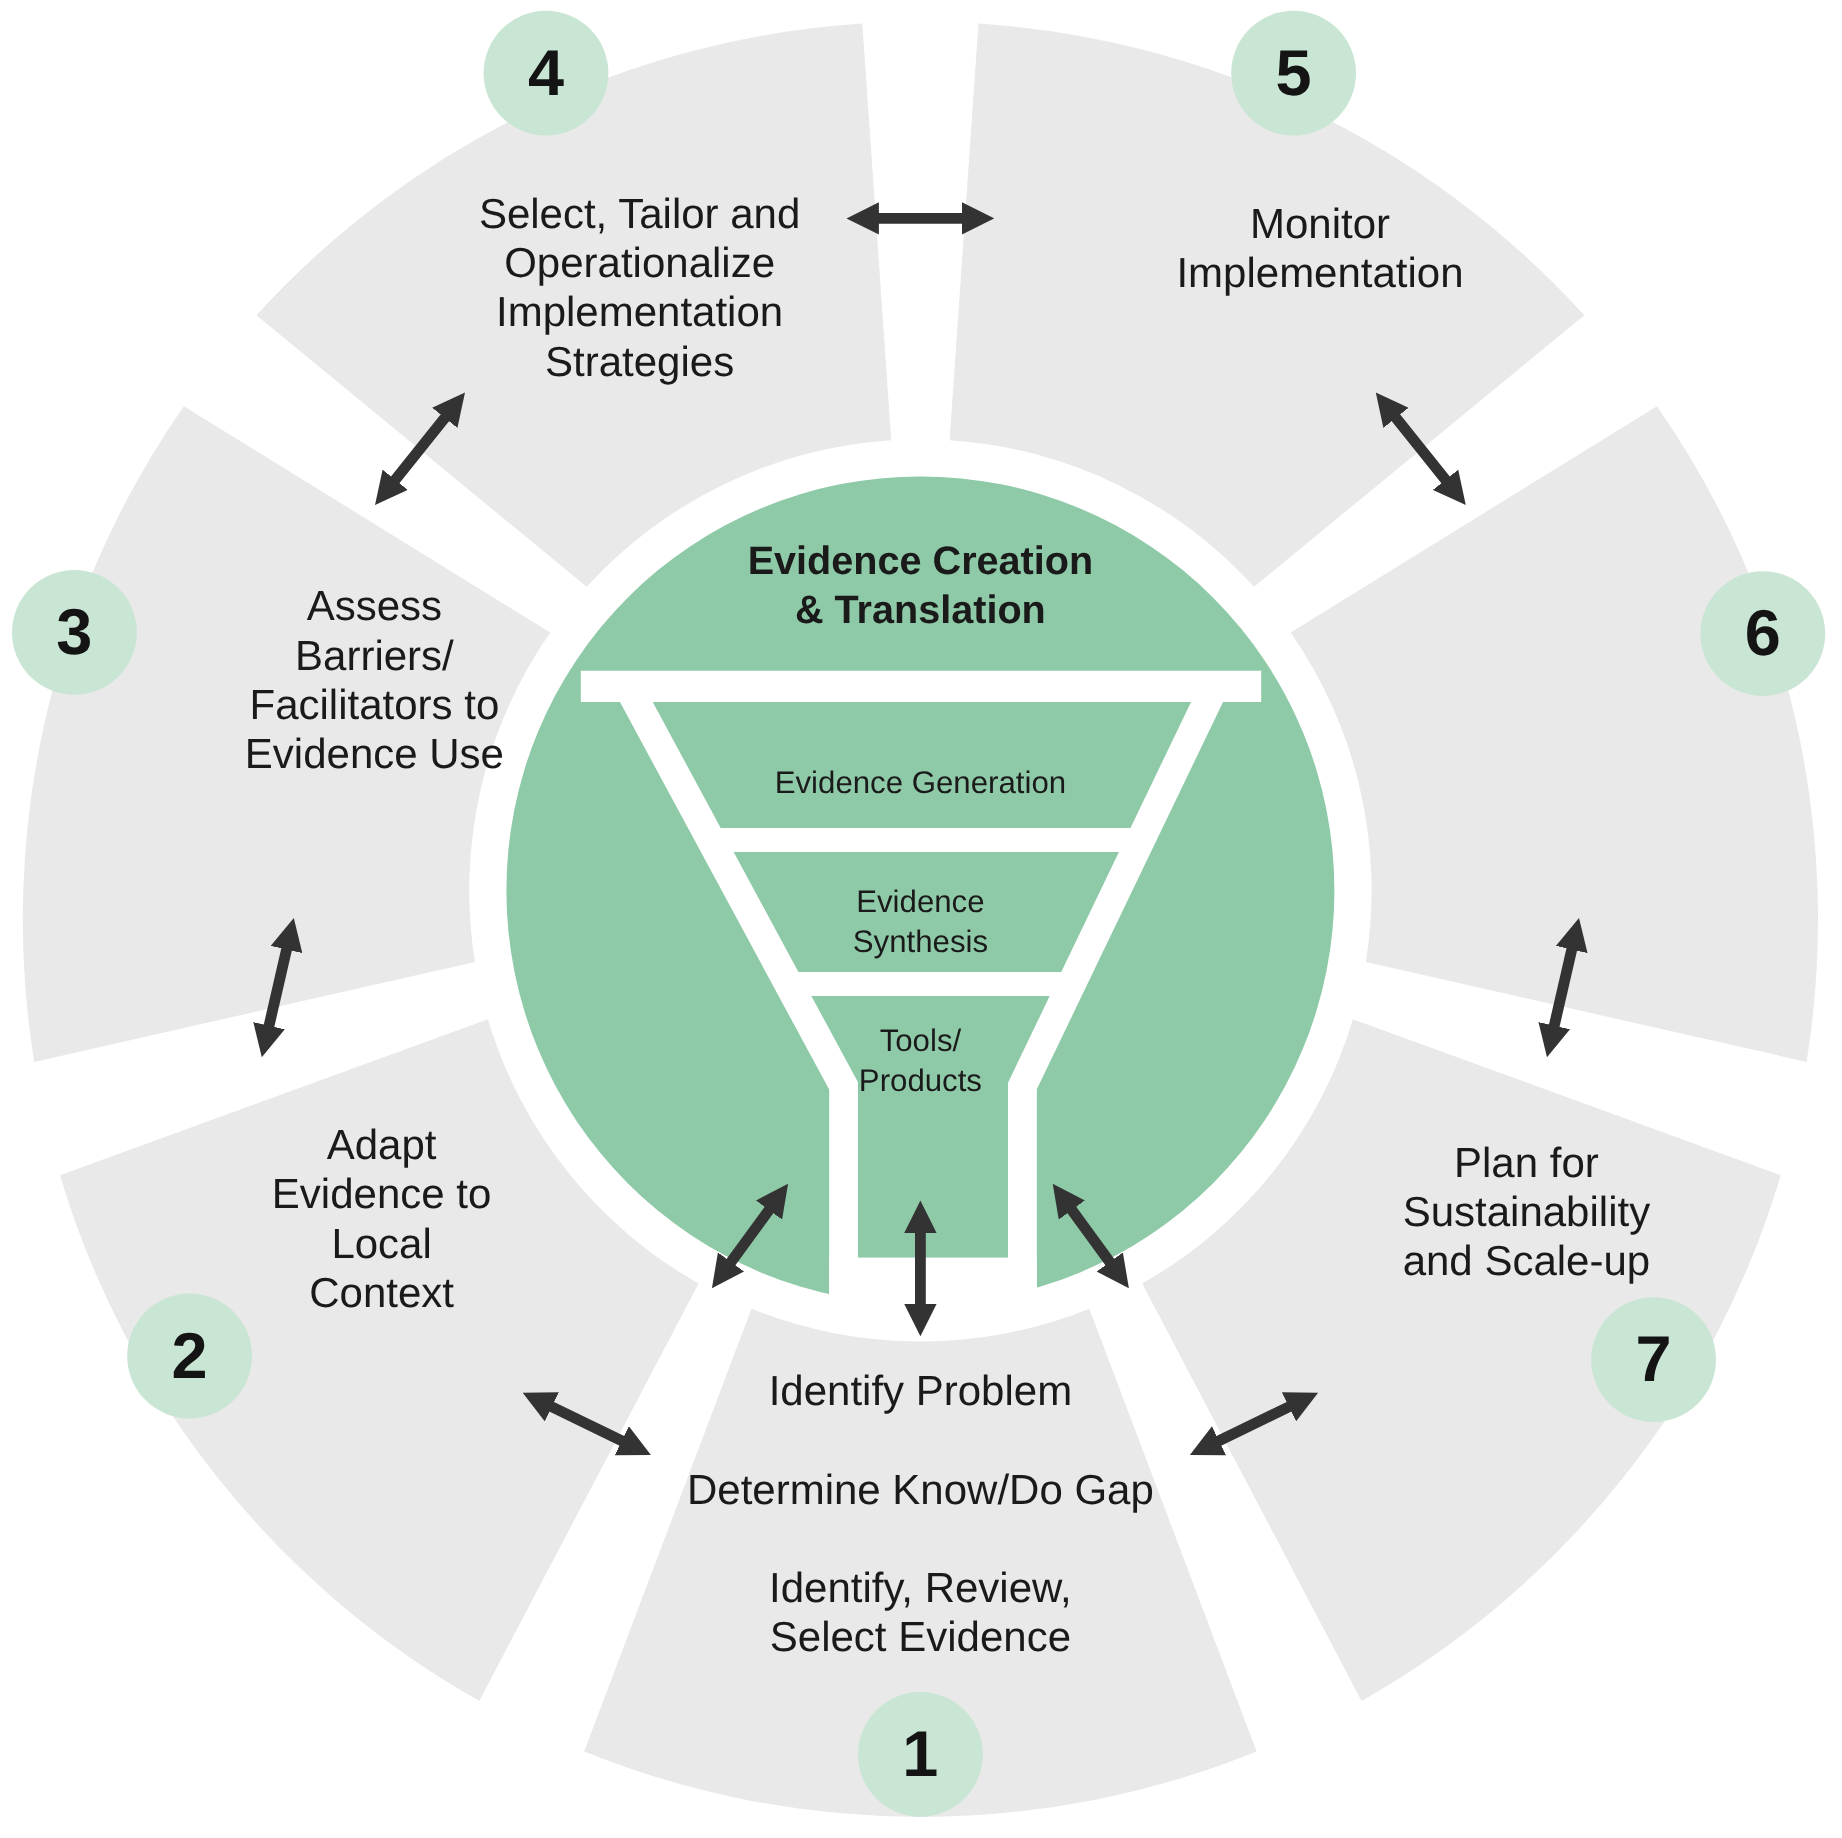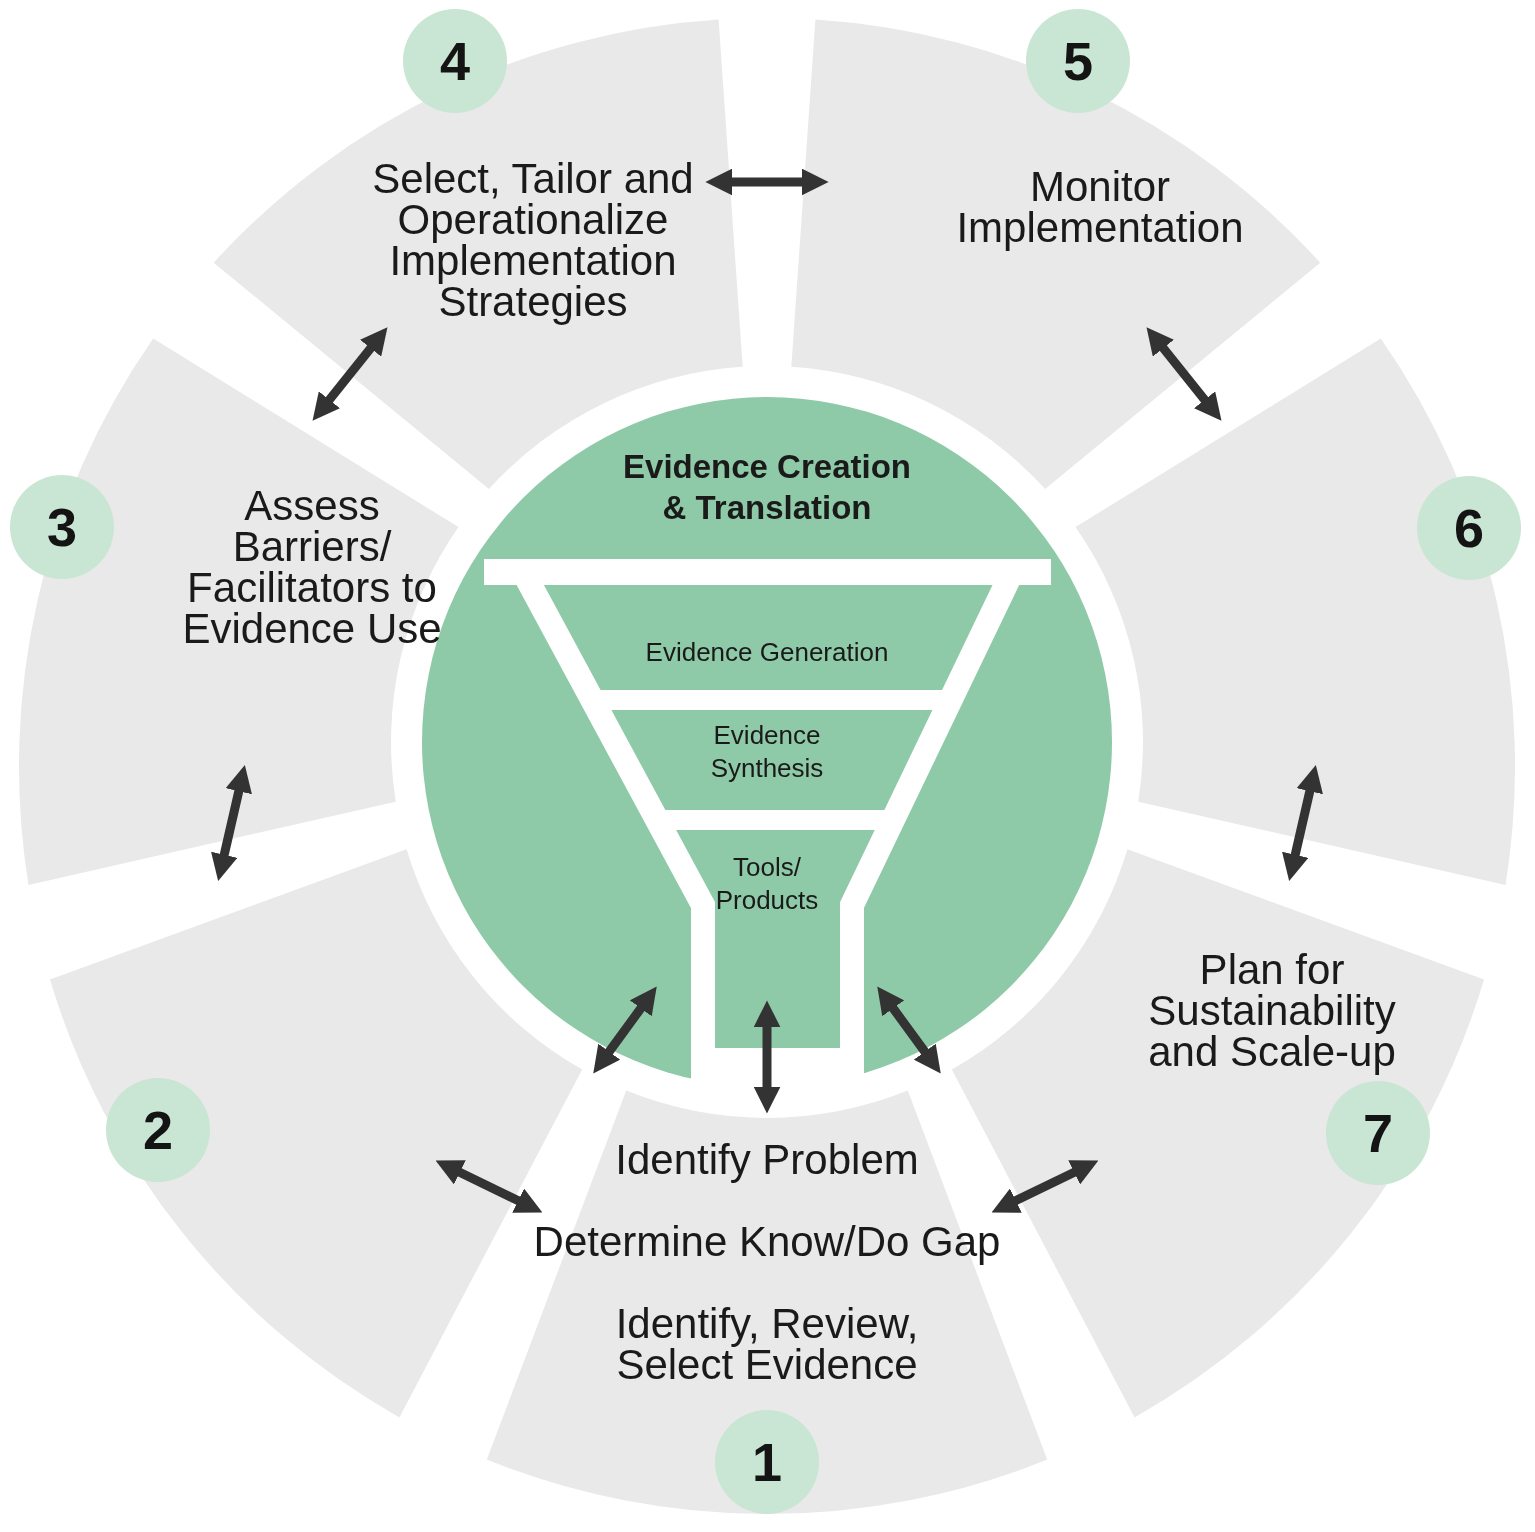--- a/index.html
+++ b/index.html
@@ -6,21 +6,21 @@
   body{font-family:"Liberation Sans",sans-serif;}
   .stage{position:relative;width:1535px;height:1532px;background:#ffffff;overflow:hidden;}
   .stage svg{position:absolute;left:0;top:0;}
   .lbl{
     position:absolute;
     transform:translate(-50%,-50%);
     text-align:center;
     white-space:pre-line;
     width:max-content;
     color:#1a1a1a;
-    font-size:42px;
+    font-size:35px;
     line-height:41px;
   }
   .title-lbl{font-size:33px;line-height:41px;font-weight:700;}
   .funnel-lbl{font-size:26px;line-height:33px;margin-top:16px;}
   .badge-num{
     position:absolute;
     transform:translate(-50%,-50%);
     font-size:54px;
     font-weight:700;
     color:#141414;
@@ -82,31 +82,35 @@
       <line class="arr" x1="1079" y1="1170" x2="1011" y2="1203" marker-start="url(#ah)" marker-end="url(#ah)"></line>
       <line class="arr" x1="606" y1="1056" x2="644" y2="1004" marker-start="url(#ah)" marker-end="url(#ah)"></line>
       <line class="arr" x1="767" y1="1022" x2="767" y2="1092" marker-start="url(#ah)" marker-end="url(#ah)"></line>
       <line class="arr" x1="890" y1="1004" x2="928" y2="1056" marker-start="url(#ah)" marker-end="url(#ah)"></line>
     </g>
   </svg>
 
   <div class="lbl title-lbl" style="left:767px;top:487px;">Evidence Creation
 &amp; Translation</div>
   <div class="lbl funnel-lbl" style="left:767px;top:636px;">Evidence Generation</div>
-  <div class="lbl funnel-lbl" style="left:767px;top:736px;">Evidence
+  <div class="lbl funnel-lbl" style="left:767px;top:752px;">Evidence
 Synthesis</div>
   <div class="lbl funnel-lbl" style="left:767px;top:868px;">Tools/
 Products</div>
 
   <div class="lbl" style="left:767px;top:1262px;">Identify Problem
 
 Determine Know/Do Gap
 
 Identify, Review,
 Select Evidence</div>
+  <div class="lbl" style="left:318px;top:1016px;">Adapt
+Evidence to
+Local
+Context</div>
   <div class="lbl" style="left:270px;top:567px;margin-left:42px;">Assess
 Barriers/
 Facilitators to
 Evidence Use</div>
   <div class="lbl" style="left:533px;top:240px;">Select, Tailor and
 Operationalize
 Implementation
 Strategies</div>
   <div class="lbl" style="left:1100px;top:207px;">Monitor
 Implementation</div>

